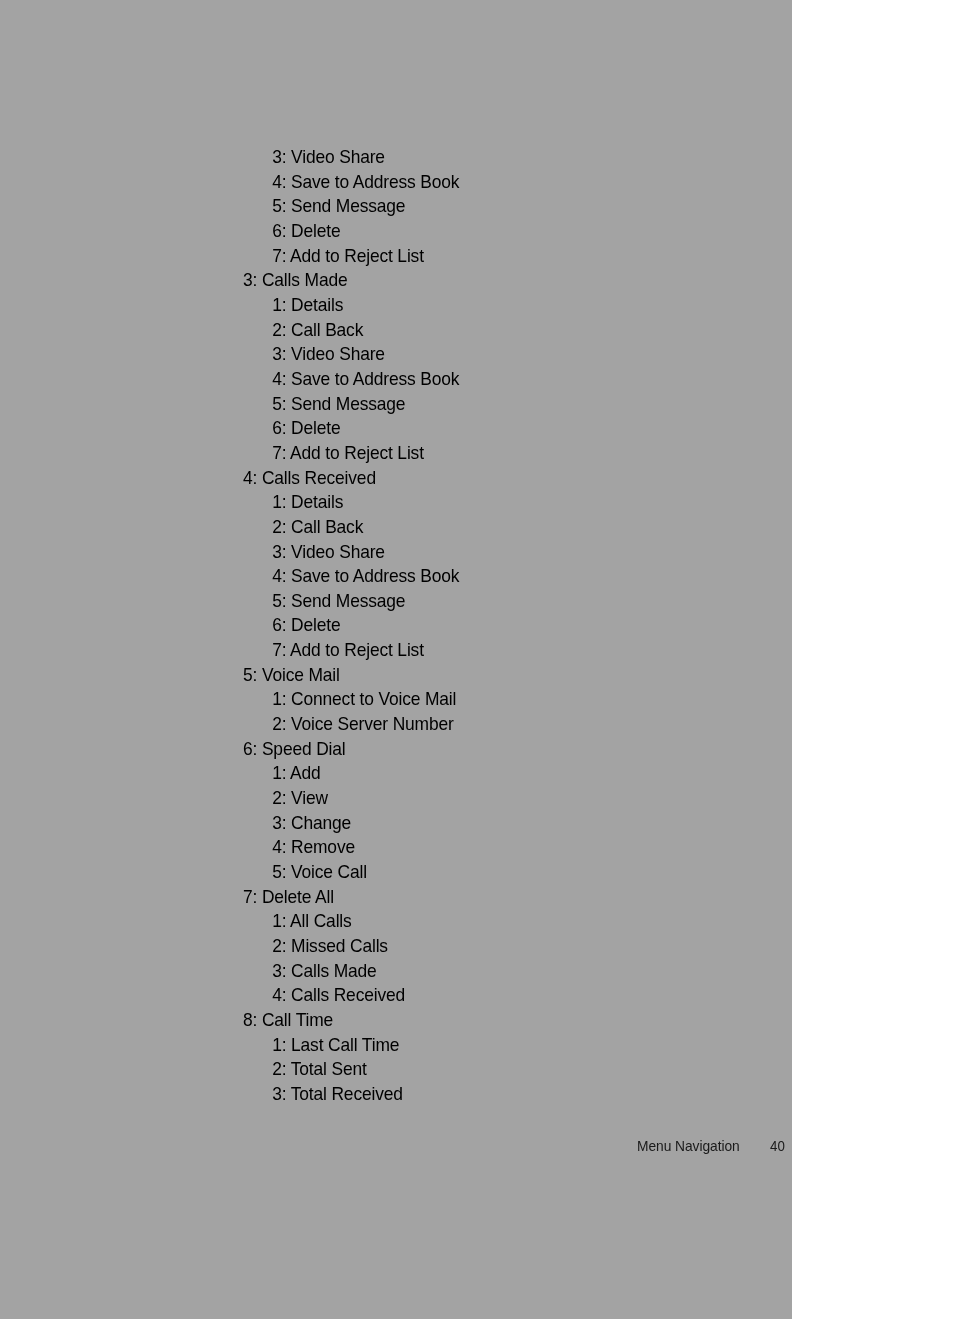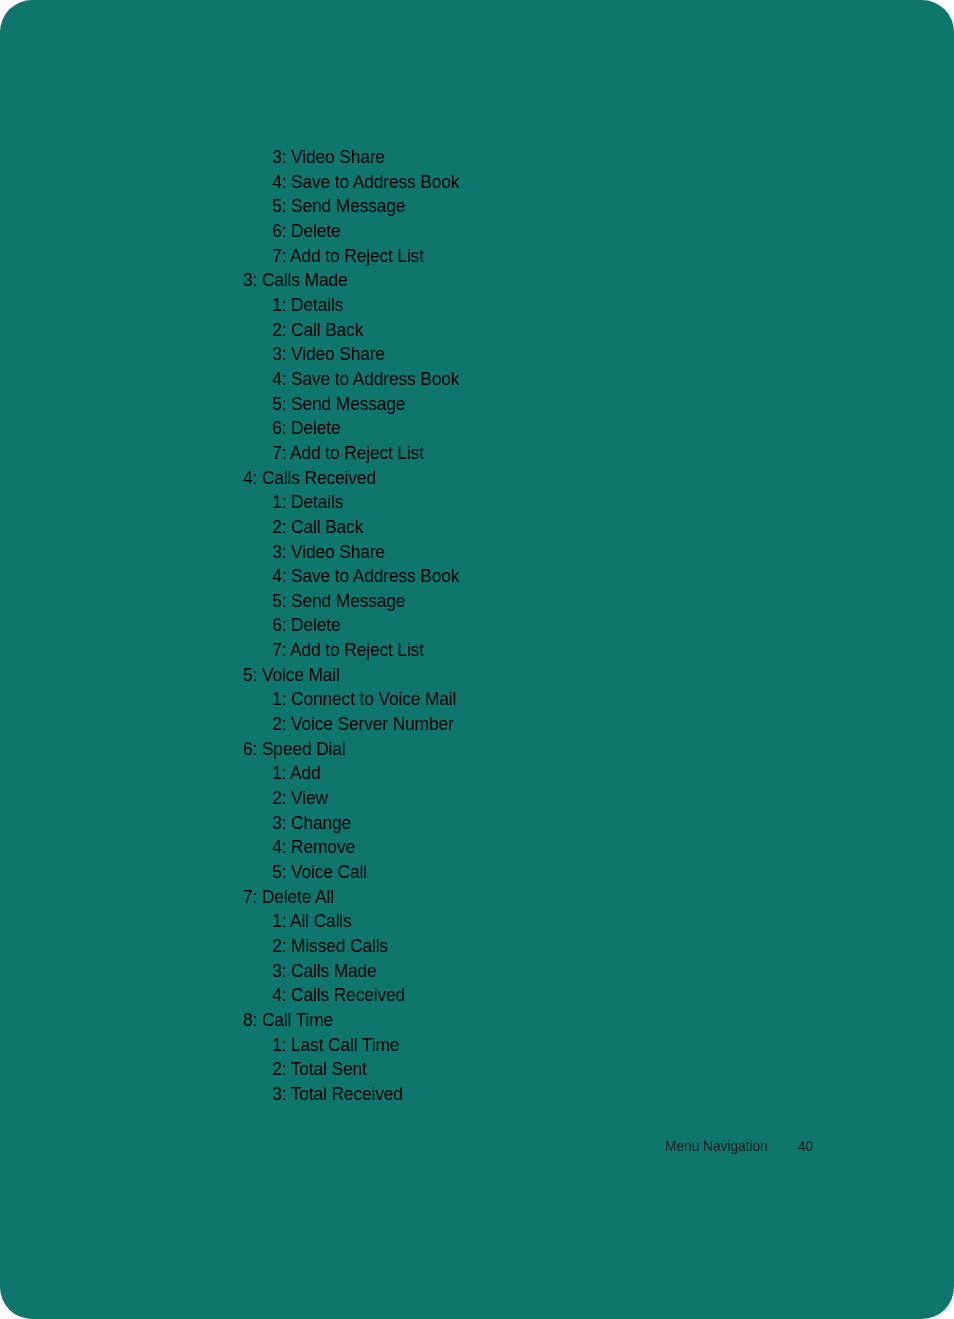--- a/index.html
+++ b/index.html
@@ -4,27 +4,26 @@
 <title>Menu Navigation</title>
 <style>
   html, body {
     margin: 0;
     padding: 0;
     background: #ffffff;
   }
 
   .page {
     position: relative;
-    width: 954px;
+    width: 792px;
     height: 1319px;
-    background: #0f766e;
+    background: #a3a3a3;
     font-family: "Liberation Sans", "DejaVu Sans", sans-serif;
     color: #000000;
     overflow: hidden;
-    border-radius: 32px;
   }
 
   
   .menu-tree {
     position: absolute;
     left: 243px;
     top: 145px;
     width: 560px;
   }
 
@@ -46,21 +45,21 @@
   .footer {
     position: absolute;
     left: 0;
     top: 1136px;
     width: 954px;
     height: 24px;
   }
 
   .footer-inner {
     position: absolute;
-    left: 665px;
+    left: 637px;
     top: 0;
     display: flex;
     align-items: flex-end;
     white-space: nowrap;
   }
 
   .footer-chapter {
     font-size: 14.5px;
     line-height: 20px;
     letter-spacing: -0.05px;

